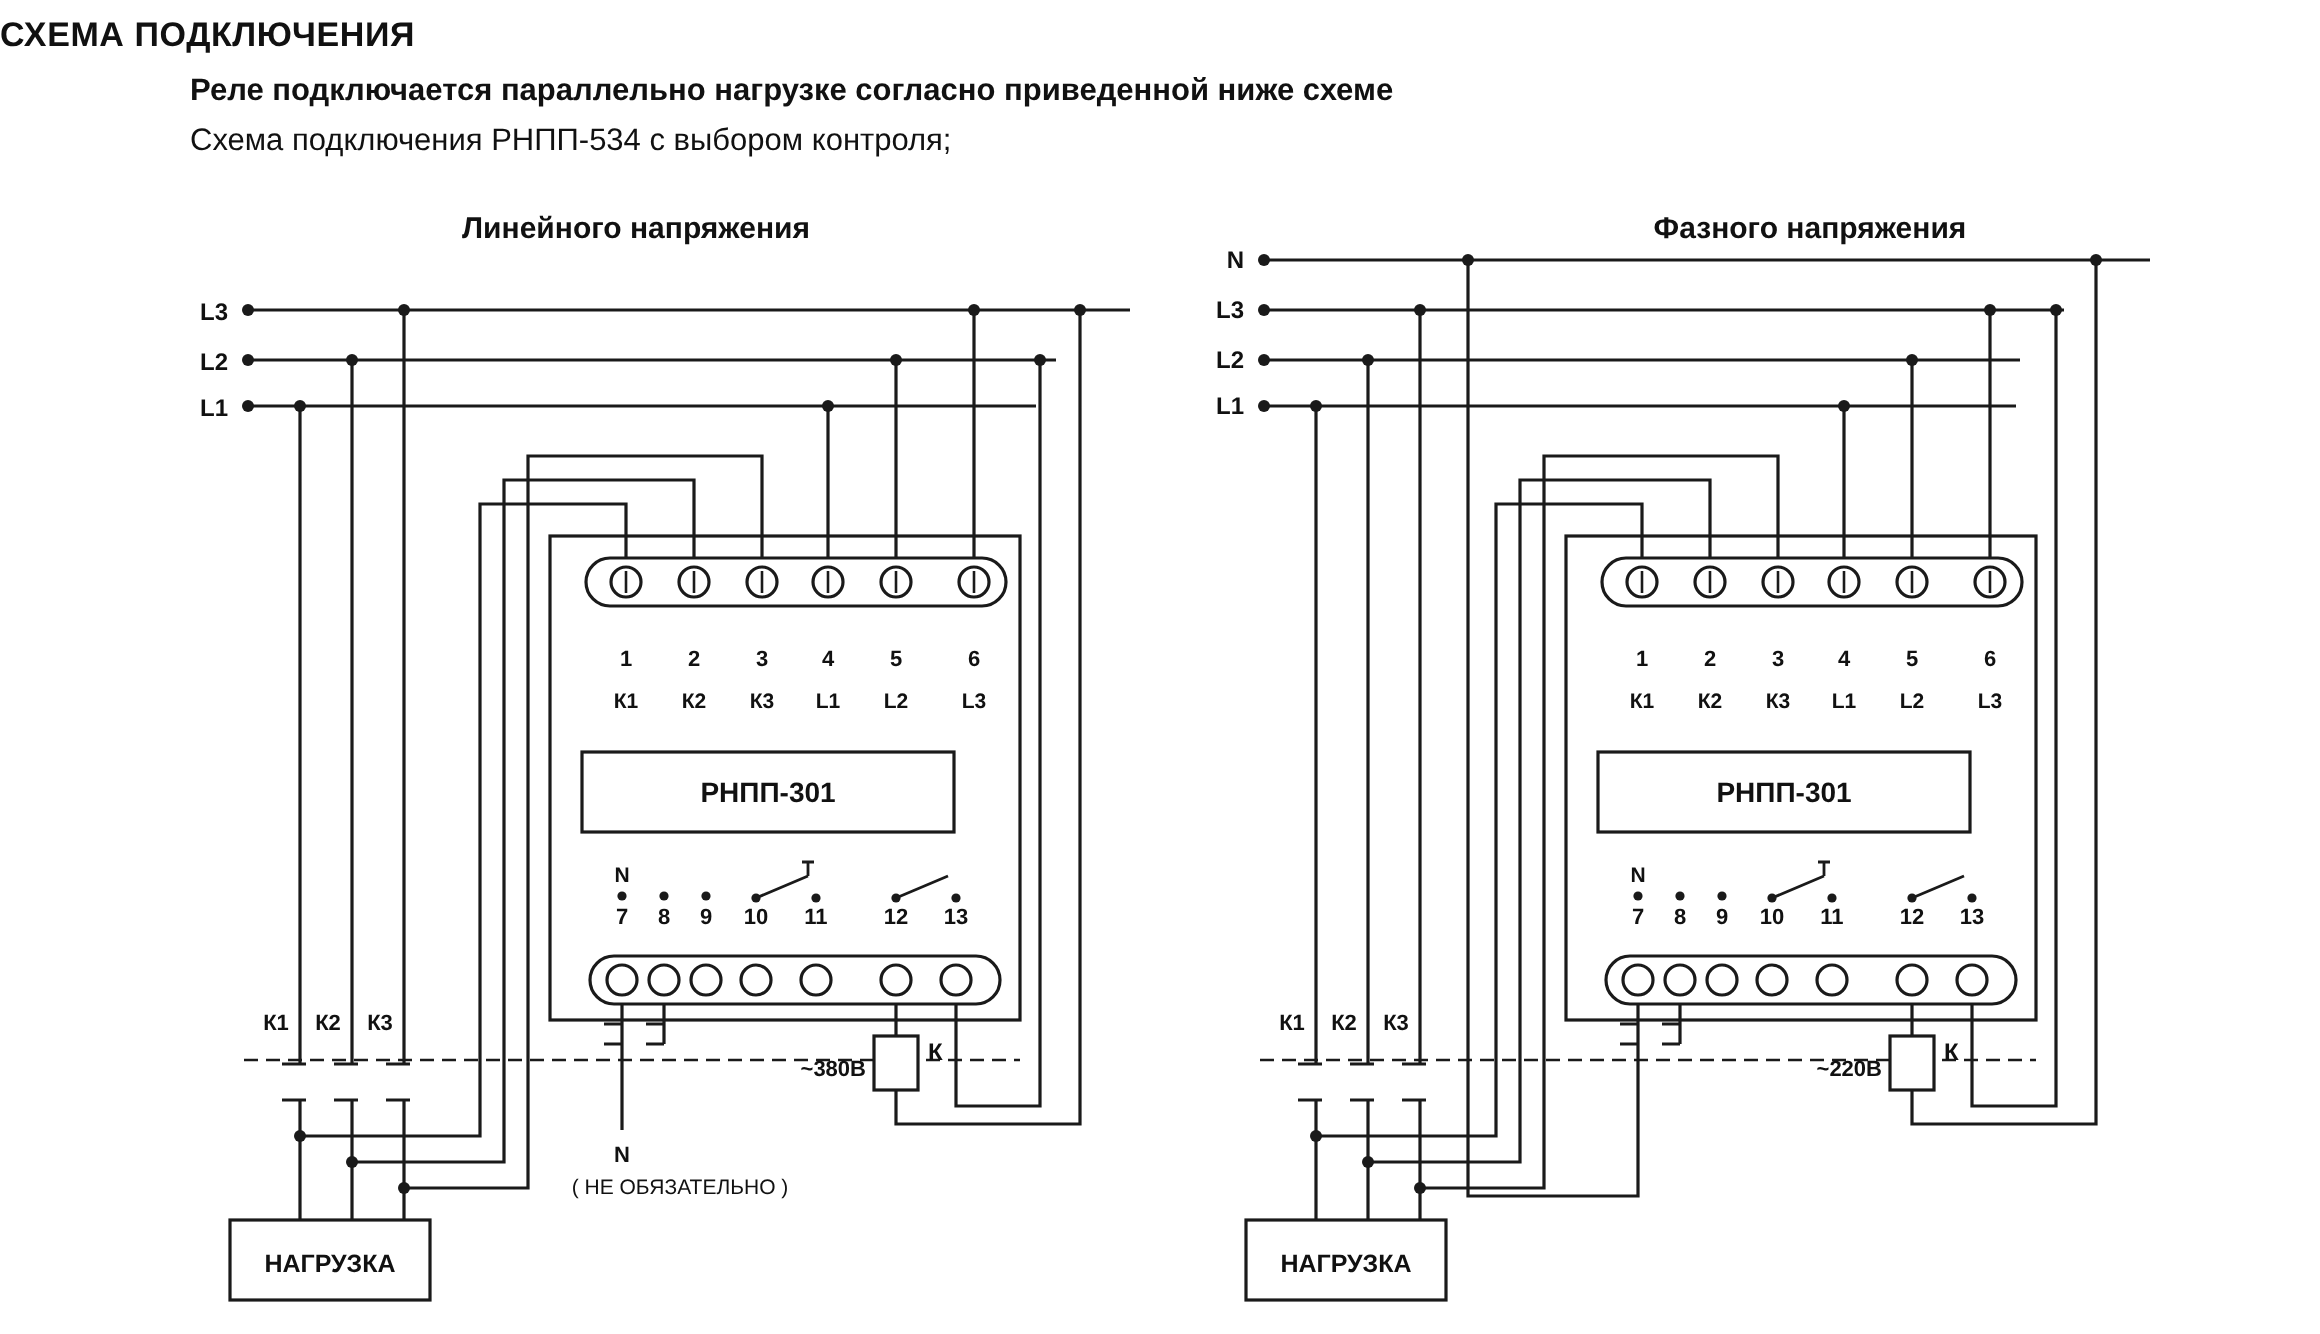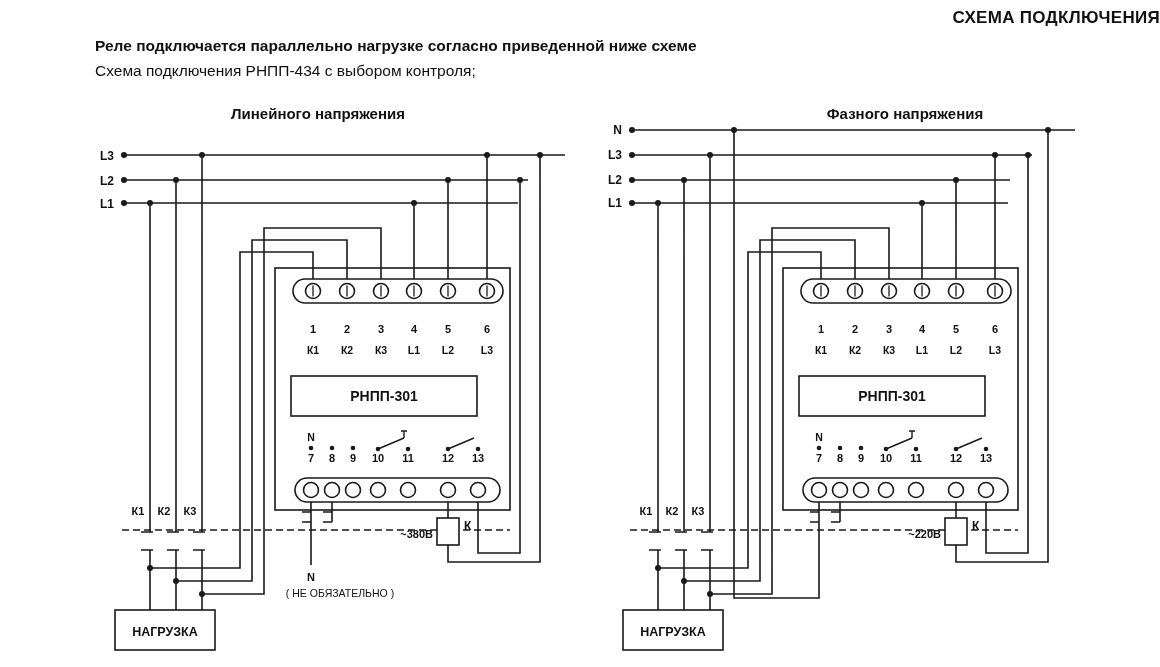--- a/index.html
+++ b/index.html
@@ -6,21 +6,21 @@
   .page{
     position:relative;
     width:1160px;height:667px;
     background:#ffffff;
     font-family:"Liberation Sans", sans-serif;
     color:#111;
     overflow:hidden;
   }
   .hdr-title{
     position:absolute;left:0;top:8px;width:1160px;
-    text-align:right;font-size:17px;font-weight:700;letter-spacing:.3px;
+    text-align:left;font-size:17px;font-weight:700;letter-spacing:.3px;
   }
   .hdr-line{position:absolute;left:95px;font-size:15.5px;}
   .hdr-line.l1{top:37px;font-weight:bold;}
   .hdr-line.l2{top:62px;}
   svg{position:absolute;left:0;top:0;}
   svg text{font-family:"Liberation Sans", sans-serif;fill:#111;}
   .wire{stroke:#1a1a1a;stroke-width:1.6;fill:none;}
   .tick{stroke:#1a1a1a;stroke-width:1.4;fill:none;}
   .thin{stroke:#1a1a1a;stroke-width:1.3;fill:none;}
   .boxline{stroke:#1a1a1a;stroke-width:1.6;fill:#ffffff;}
@@ -33,21 +33,21 @@
   .t-small{font-size:10.5px;}
   .t-load{font-size:12.5px;font-weight:700;}
 </style>
 </head>
 <body>
 
 <div class="page">
 
   <div class="hdr-title">СХЕМА ПОДКЛЮЧЕНИЯ</div>
   <div class="hdr-line l1">Реле подключается параллельно нагрузке согласно приведенной ниже схеме</div>
-  <div class="hdr-line l2">Схема подключения РНПП-434 с выбором контроля;</div>
+  <div class="hdr-line l2">Схема подключения РНПП-534 с выбором контроля;</div>
 
   <svg width="1160" height="667" viewBox="0 0 1160 667">
 
     <g>
       <text class="t-head" x="318" y="119" text-anchor="middle">Линейного напряжения</text>
 
       <rect class="boxline" x="275" y="268" width="235" height="242"></rect>
 
       <path class="thin" d="M122,530 H510" stroke-dasharray="7 4"></path>
 

